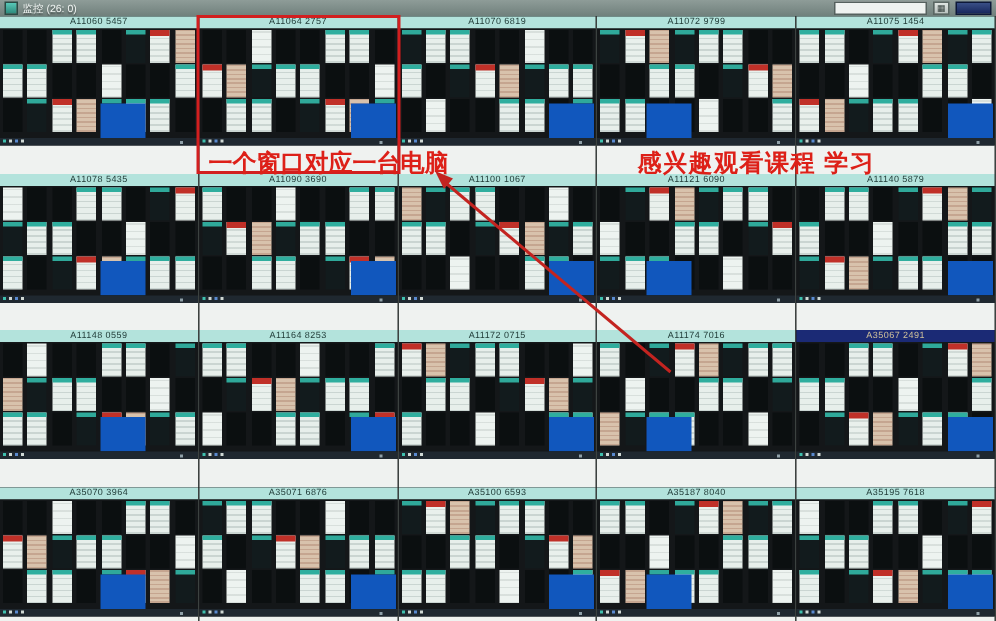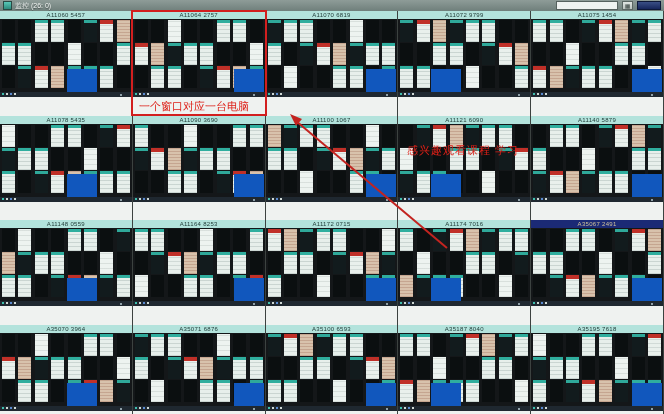--- a/index.html
+++ b/index.html
@@ -47,24 +47,24 @@
   .blue-block{position:absolute; bottom:0; width:30px; height:23px; background:#1157bd;}
   .panel-taskbar{height:5px; background:#1f2830; position:relative;}
   .panel-taskbar::before{
     content:""; position:absolute; left:2px; top:1px; width:2px; height:2px; background:#3fc0ae;
     box-shadow:4px 0 0 #cfd8d4, 8px 0 0 #5a8ad0, 12px 0 0 #cfd8d4, 118px 1px 0 #8fa0a8;
   }
   .panel-bottom{height:18.6px; background:#eff2f0;}
   
   #annotations{position:absolute; inset:0; pointer-events:none; z-index:5;}
   #red-box{position:absolute; left:131px; top:10px; width:136px; height:106px; border:2px solid #d21f1f; box-sizing:border-box;}
-  .red-label{position:absolute; font-size:11px; font-weight:normal; color:#dd2018; white-space:nowrap; letter-spacing:0px;}
+  .red-label{position:absolute; font-size:16px; font-weight:bold; color:#dd2018; white-space:nowrap; letter-spacing:0px;}
   #label-window{left:139px; top:99px;}
   #label-income{left:268px; top:99px;}
-  #label-course{left:407px; top:99px; letter-spacing:1px;margin-top:44px;}
+  #label-course{left:425px; top:99px; letter-spacing:1px;}
   #arrow-svg{position:absolute; inset:0; width:664px; height:414px;}
 </style>
 </head>
 <body>
 
 <div id="screen">
 
   <div id="titlebar">
     <span id="app-icon"></span>
     <span id="win-title">监控 (26: 0)</span>

